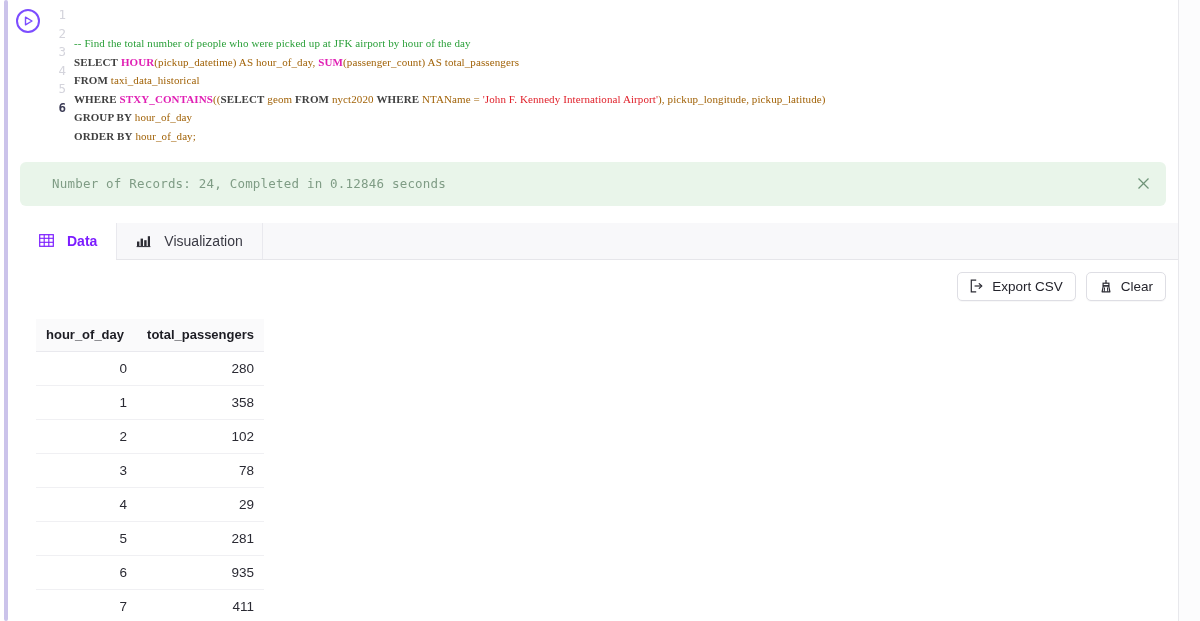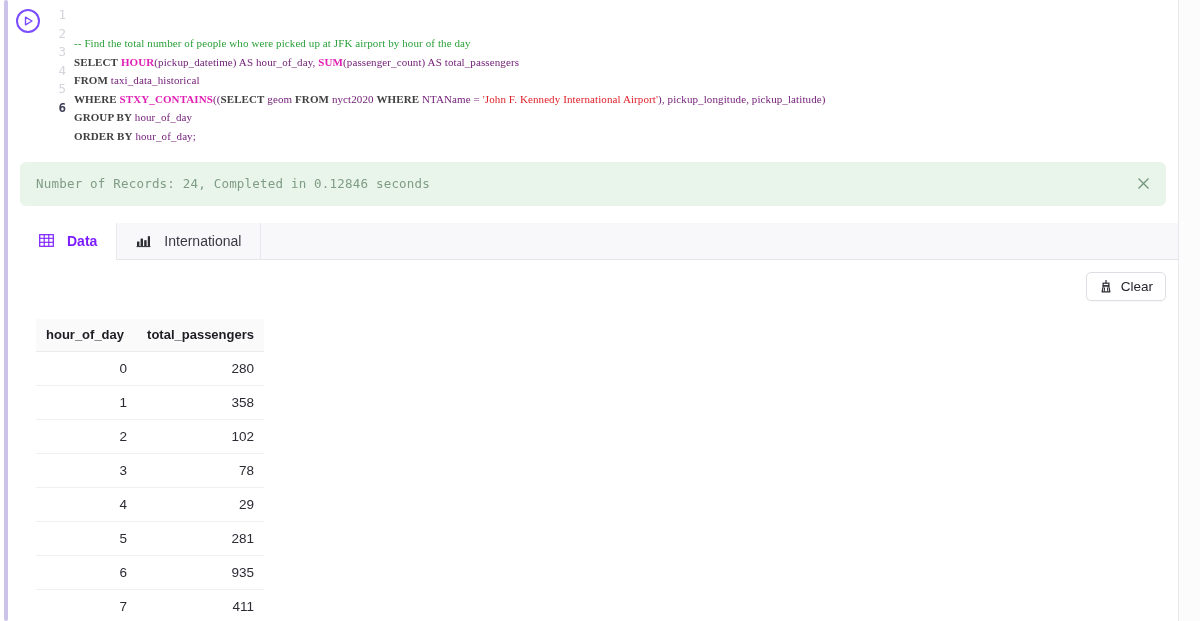--- a/index.html
+++ b/index.html
@@ -84,32 +84,32 @@
     line-height: 18.6px;
     color: #1f1f1f;
     white-space: pre;
     letter-spacing: 0.1px;
     margin-top: 28px;
   }
   .tok-comment { color: #2ba03a; }
   .tok-kw { color: #404040; font-weight: bold; }
   .tok-fn { color: #e020b4; font-weight: bold; }
   .tok-str { color: #e0202a; }
-  .tok-plain { color: #701a75; }
+  .tok-plain { color: #a16207; }
 
   
   .status-wrap { padding: 6px 12px 0 12px; }
   .status {
     position: relative;
     background: #e9f5ea;
     border-radius: 6px;
     height: 44px;
     display: flex;
     align-items: center;
-    padding: 0 16px;
+    padding: 0 32px;
   }
   .status-text {
     font-family: "DejaVu Sans Mono", monospace;
     font-size: 12.5px;
     color: #7f9c85;
     letter-spacing: 0.2px;
   }
   .status-close {
     position: absolute;
     right: 14px; top: 50%;
@@ -270,25 +270,33 @@
       <div class="tab">
         <span class="tab-icon">
           <svg width="15" height="15" viewBox="0 0 15 15">
             <rect x="1" y="8.5" width="2.4" height="4.6" fill="#2c2c34"></rect>
             <rect x="4.6" y="5.6" width="2.4" height="7.5" fill="#2c2c34"></rect>
             <rect x="8.2" y="7.2" width="2.4" height="5.9" fill="#2c2c34"></rect>
             <rect x="11.8" y="3.2" width="2.2" height="9.9" fill="#2c2c34"></rect>
             <line x1="0.6" y1="13.6" x2="14.4" y2="13.6" stroke="#2c2c34" stroke-width="1"></line>
           </svg>
         </span>
-        <span>International</span>
+        <span>Visualization</span>
       </div>
     </div>
 
     <div class="toolbar">
+      <div class="tb-btn">
+        <svg width="14" height="14" viewBox="0 0 14 14">
+          <path d="M6.2 1.2 H1.3 V12.8 H6.2" fill="none" stroke="#2b2b33" stroke-width="1.2"></path>
+          <line x1="4.6" y1="7" x2="11.4" y2="7" stroke="#2b2b33" stroke-width="1.2"></line>
+          <polyline points="9.2,4.6 11.8,7 9.2,9.4" fill="none" stroke="#2b2b33" stroke-width="1.2" stroke-linejoin="round" stroke-linecap="round"></polyline>
+        </svg>
+        <span>Export CSV</span>
+      </div>
       <div class="tb-btn">
         <svg width="14" height="14" viewBox="0 0 14 14">
           <line x1="7" y1="1" x2="7" y2="4.2" stroke="#2b2b33" stroke-width="1.2"></line>
           <rect x="4.1" y="4.2" width="5.8" height="2.6" fill="none" stroke="#2b2b33" stroke-width="1.2"></rect>
           <path d="M3.1 12.8 L4.3 6.8 H9.7 L10.9 12.8 Z" fill="none" stroke="#2b2b33" stroke-width="1.2" stroke-linejoin="round"></path>
           <line x1="5.6" y1="8.4" x2="5.2" y2="12.8" stroke="#2b2b33" stroke-width="1"></line>
           <line x1="8.4" y1="8.4" x2="8.8" y2="12.8" stroke="#2b2b33" stroke-width="1"></line>
         </svg>
         <span>Clear</span>
       </div>

